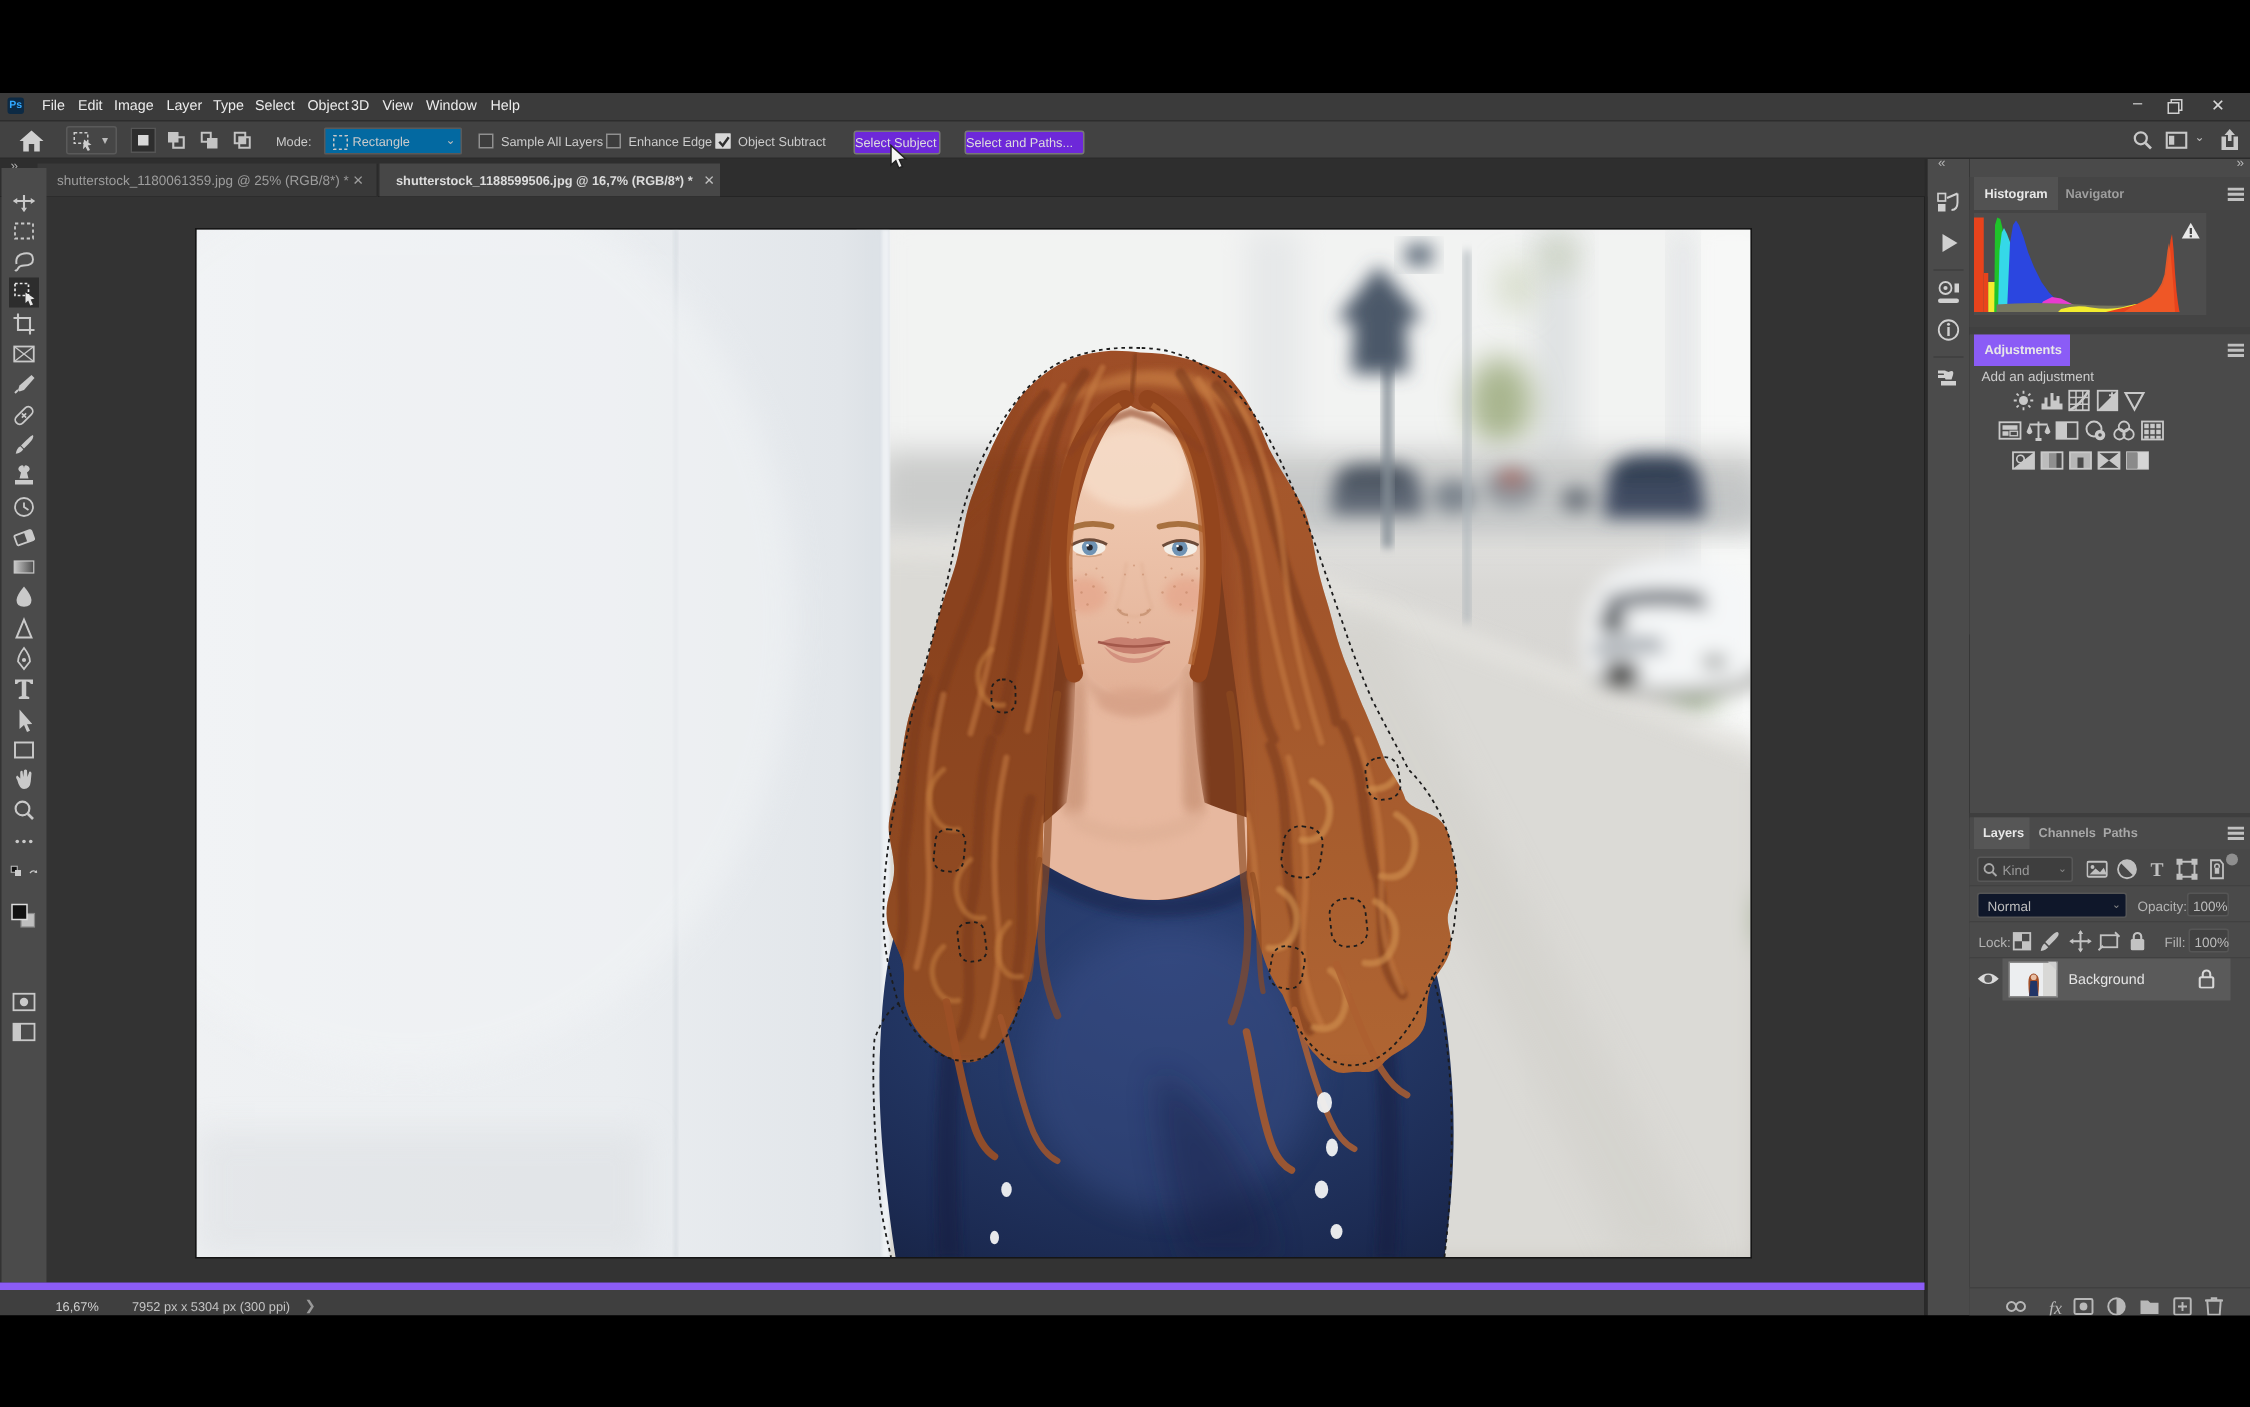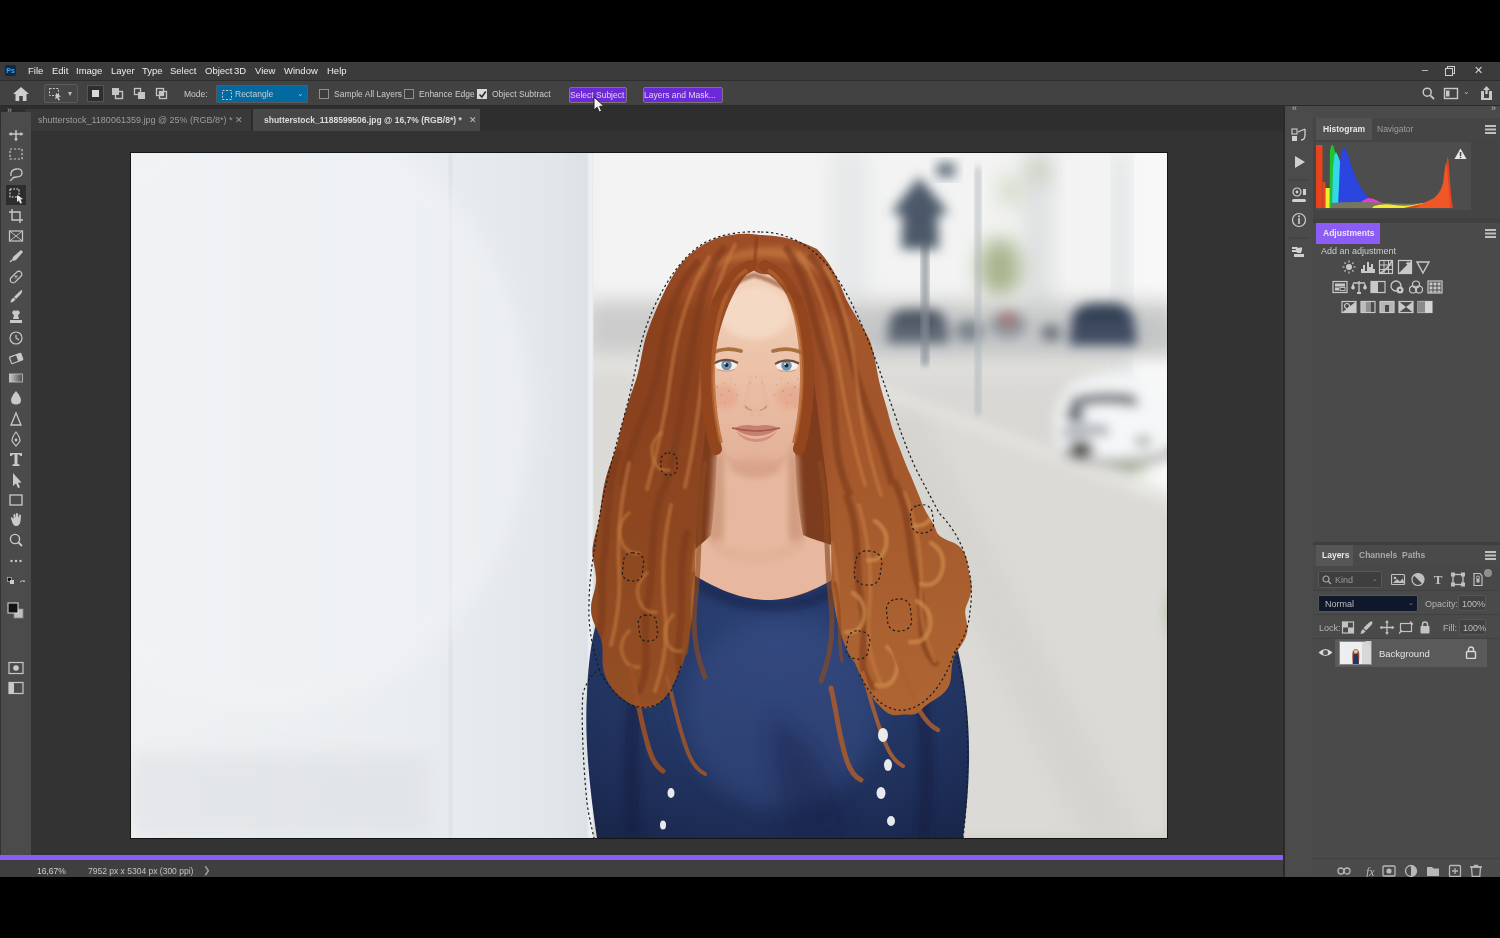--- a/index.html
+++ b/index.html
@@ -76,21 +76,21 @@
     <span class="abs opttext" style="left:334px;top:8px">Sample All Layers</span>
   <div class="cb" style="left:404px"></div>
     <span class="abs opttext" style="left:419px;top:8px">Enhance Edge</span>
   <div class="cb" style="left:477px;background:#d8d8d8;border-color:#d8d8d8">
       <svg width="9" height="9" style="position:absolute;left:0;top:0">
         <path d="M1.5 4.5 L3.8 7 L7.8 1.5" stroke="#2e2e2e" stroke-width="1.6" fill="none"></path>
       </svg>
     </div>
   <span class="abs opttext" style="left:492px;top:8px">Object Subtract</span>
   <div class="btn" style="left:569px;top:6px;width:58px">Select Subject</div>
-  <div class="btn" style="left:643px;top:6px;width:80px">Layers and Mask...</div>
+  <div class="btn" style="left:643px;top:6px;width:80px">Select and Paths...</div>
   <svg class="abs" style="left:1421px;top:5px" width="15" height="15" viewBox="0 0 15 15">
       <circle cx="6.2" cy="6.2" r="4" fill="none" stroke="#c8c8c8" stroke-width="1.5"></circle>
       <line x1="9.3" y1="9.3" x2="13" y2="13" stroke="#c8c8c8" stroke-width="1.8"></line>
     </svg>
   <svg class="abs" style="left:1443px;top:5px" width="16" height="15" viewBox="0 0 16 15">
       <rect x="1.5" y="2.5" width="13" height="10" fill="none" stroke="#c8c8c8" stroke-width="1.4"></rect>
       <rect x="3" y="4.5" width="3.5" height="6" fill="#c8c8c8"></rect>
     </svg>
   <span class="abs" style="left:1463px;top:6px;color:#bbb;font-size:8px">⌄</span>
   <svg class="abs" style="left:1479px;top:4px" width="15" height="16" viewBox="0 0 15 16">
@@ -592,21 +592,21 @@
     </g>
   </svg>
 </div>
 <div id="rightpanels" class="abs" style="left:1313px;top:106px;width:187px;height:771px;background:#4a4a4a">
   <span class="abs" style="left:178px;top:-3px;color:#b5b5b5;font-size:9px">»</span>
 
   <div class="abs" style="left:0;top:12px;width:187px;height:100px;background:#454545">
     <div class="abs" style="left:3px;top:0;width:56px;height:22px;background:#525252">
         <span class="ptab" style="position:absolute;left:7px;top:6px">Histogram</span>
       </div>
-    <span class="abs" style="left:64px;top:6px;font-size:8.5px;font-weight:normal;color:#9e9e9e">Navigator</span>
+    <span class="abs" style="left:64px;top:6px;font-size:8.5px;font-weight:bold;color:#9e9e9e">Navigator</span>
     <svg class="abs" style="left:172px;top:7px" width="11" height="9">
         <rect x="0" y="0" width="11" height="2" fill="#c0c0c0"></rect>
         <rect x="0" y="3.5" width="11" height="2" fill="#c0c0c0"></rect>
         <rect x="0" y="7" width="11" height="2" fill="#c0c0c0"></rect>
       </svg>
     <div class="abs" style="left:0;top:22px;width:187px;height:78px;background:#444444">
       <svg class="abs" style="left:3px;top:2px" width="155" height="68" viewBox="0 0 155 68">
         <rect x="0" y="0" width="155" height="68" fill="#4d4d4d"></rect>
 
         <g>

